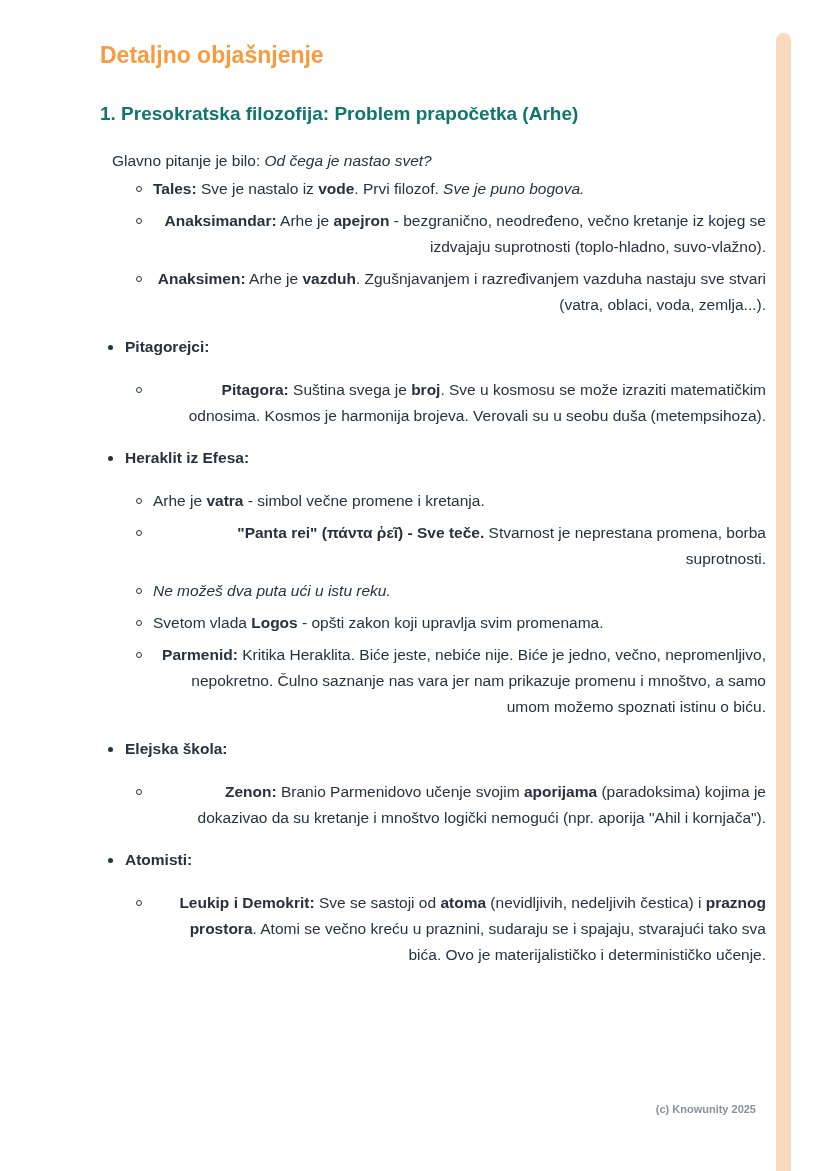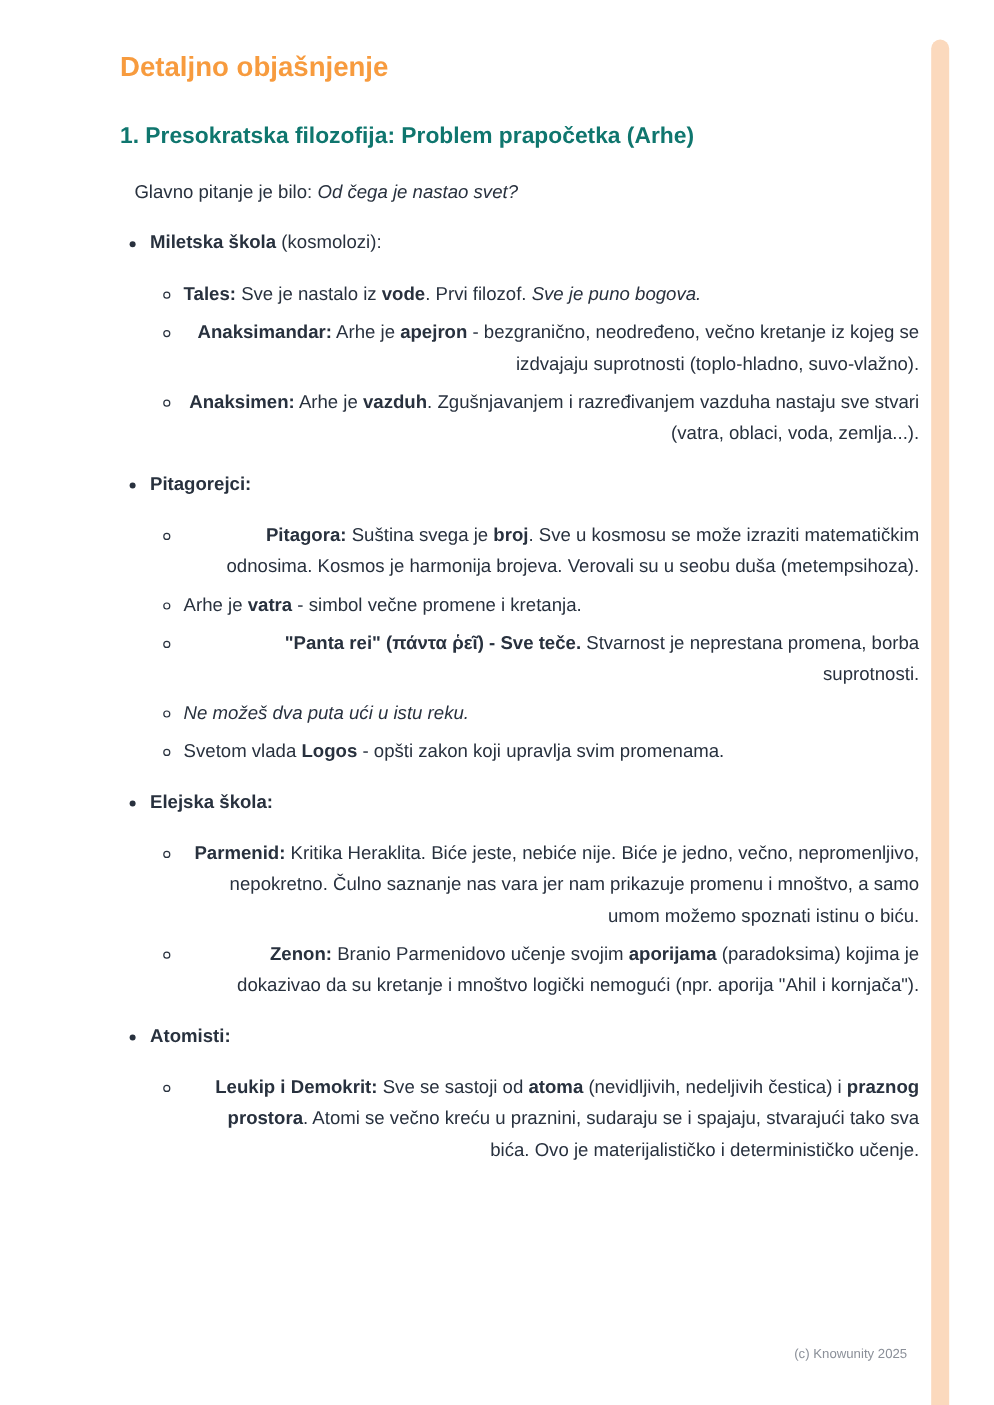--- a/index.html
+++ b/index.html
@@ -22,40 +22,36 @@
   .b { font-weight: 700; }
   .outline { margin-top: 2px; }
   .row { display: flex; align-items: flex-start; }
   .marker { flex: 0 0 auto; border-radius: 50%; }
   .dot { width: 5px; height: 5px; background: #28313e; margin: 11px 12px 0 8px; }
   .circle { width: 6px; height: 6px; border: 1.3px solid #28313e; background: transparent; margin: 10px 11px 0 8px; }
   .txt { font-size: 15.5px; line-height: 26px; }
   .lvl1 { margin: 16px 0 17px; }
   .lvl2 { margin: 0 0 6px; padding-left: 28px; text-align: right; }
   .footer {
-    position: absolute; right: 42px; bottom: 36px;
-    font-size: 11px; color: #8b9099; z-index: 2;
+    position: absolute; right: 42px; bottom: 56px;
+    font-size: 11px; color: #8b9099; z-index: 2; font-weight: bold;
   }
 </style>
 </head>
 <body>
 
 <div class="page">
   <div class="stripe"></div>
 
   <div class="content">
     <h1 class="doc-title">Detaljno objašnjenje</h1>
     <h2 class="section-heading">1. Presokratska filozofija: Problem prapočetka (Arhe)</h2>
     <p class="intro"><span>Glavno pitanje je bilo: </span><span class="i">Od čega je nastao svet?</span></p>
     <div class="outline">
         <div class="group">
-          <div class="row lvl1">
-            <span class="marker dot"></span>
-            <div class="txt"><span class="b">Miletska škola</span><span class=""> (kosmolozi):</span></div>
-          </div>
           <div class="row lvl2">
             <span class="marker circle"></span>
             <div class="txt"><span class="b">Tales:</span><span class=""> Sve je nastalo iz </span><span class="b">vode</span><span class="">. Prvi filozof. </span><span class="i">Sve je puno bogova.</span></div>
           </div>
           <div class="row lvl2">
             <span class="marker circle"></span>
             <div class="txt"><span class="b">Anaksimandar:</span><span class=""> Arhe je </span><span class="b">apejron</span><span class=""> - bezgranično, neodređeno, večno kretanje iz kojeg se izdvajaju suprotnosti (toplo-hladno, suvo-vlažno).</span></div>
           </div>
           <div class="row lvl2">
             <span class="marker circle"></span>
@@ -66,45 +62,49 @@
           <div class="row lvl1">
             <span class="marker dot"></span>
             <div class="txt"><span class="b">Pitagorejci:</span></div>
           </div>
           <div class="row lvl2">
             <span class="marker circle"></span>
             <div class="txt"><span class="b">Pitagora:</span><span class=""> Suština svega je </span><span class="b">broj</span><span class="">. Sve u kosmosu se može izraziti matematičkim odnosima. Kosmos je harmonija brojeva. Verovali su u seobu duša (metempsihoza).</span></div>
           </div>
         </div>
         <div class="group">
+          <div class="row lvl1">
+            <span class="marker dot"></span>
+            <div class="txt"><span class="b">Heraklit iz Efesa:</span></div>
+          </div>
           <div class="row lvl2">
             <span class="marker circle"></span>
             <div class="txt"><span class="">Arhe je </span><span class="b">vatra</span><span class=""> - simbol večne promene i kretanja.</span></div>
           </div>
           <div class="row lvl2">
             <span class="marker circle"></span>
             <div class="txt"><span class="b">"Panta rei" (πάντα ῥεῖ) - Sve teče.</span><span class=""> Stvarnost je neprestana promena, borba suprotnosti.</span></div>
           </div>
           <div class="row lvl2">
             <span class="marker circle"></span>
             <div class="txt"><span class="i">Ne možeš dva puta ući u istu reku.</span></div>
           </div>
           <div class="row lvl2">
             <span class="marker circle"></span>
             <div class="txt"><span class="">Svetom vlada </span><span class="b">Logos</span><span class=""> - opšti zakon koji upravlja svim promenama.</span></div>
           </div>
         </div>
         <div class="group">
+          <div class="row lvl2">
+            <span class="marker circle"></span>
+            <div class="txt"><span class="b">Parmenid:</span><span class=""> Kritika Heraklita. Biće jeste, nebiće nije. Biće je jedno, večno, nepromenljivo, nepokretno. Čulno saznanje nas vara jer nam prikazuje promenu i mnoštvo, a samo umom možemo spoznati istinu o biću.</span></div>
+          </div>
           <div class="row lvl1">
             <span class="marker dot"></span>
             <div class="txt"><span class="b">Elejska škola:</span></div>
-          </div>
-          <div class="row lvl2">
-            <span class="marker circle"></span>
-            <div class="txt"><span class="b">Parmenid:</span><span class=""> Kritika Heraklita. Biće jeste, nebiće nije. Biće je jedno, večno, nepromenljivo, nepokretno. Čulno saznanje nas vara jer nam prikazuje promenu i mnoštvo, a samo umom možemo spoznati istinu o biću.</span></div>
           </div>
           <div class="row lvl2">
             <span class="marker circle"></span>
             <div class="txt"><span class="b">Zenon:</span><span class=""> Branio Parmenidovo učenje svojim </span><span class="b">aporijama</span><span class=""> (paradoksima) kojima je dokazivao da su kretanje i mnoštvo logički nemogući (npr. aporija "Ahil i kornjača").</span></div>
           </div>
         </div>
         <div class="group">
           <div class="row lvl1">
             <span class="marker dot"></span>
             <div class="txt"><span class="b">Atomisti:</span></div>

